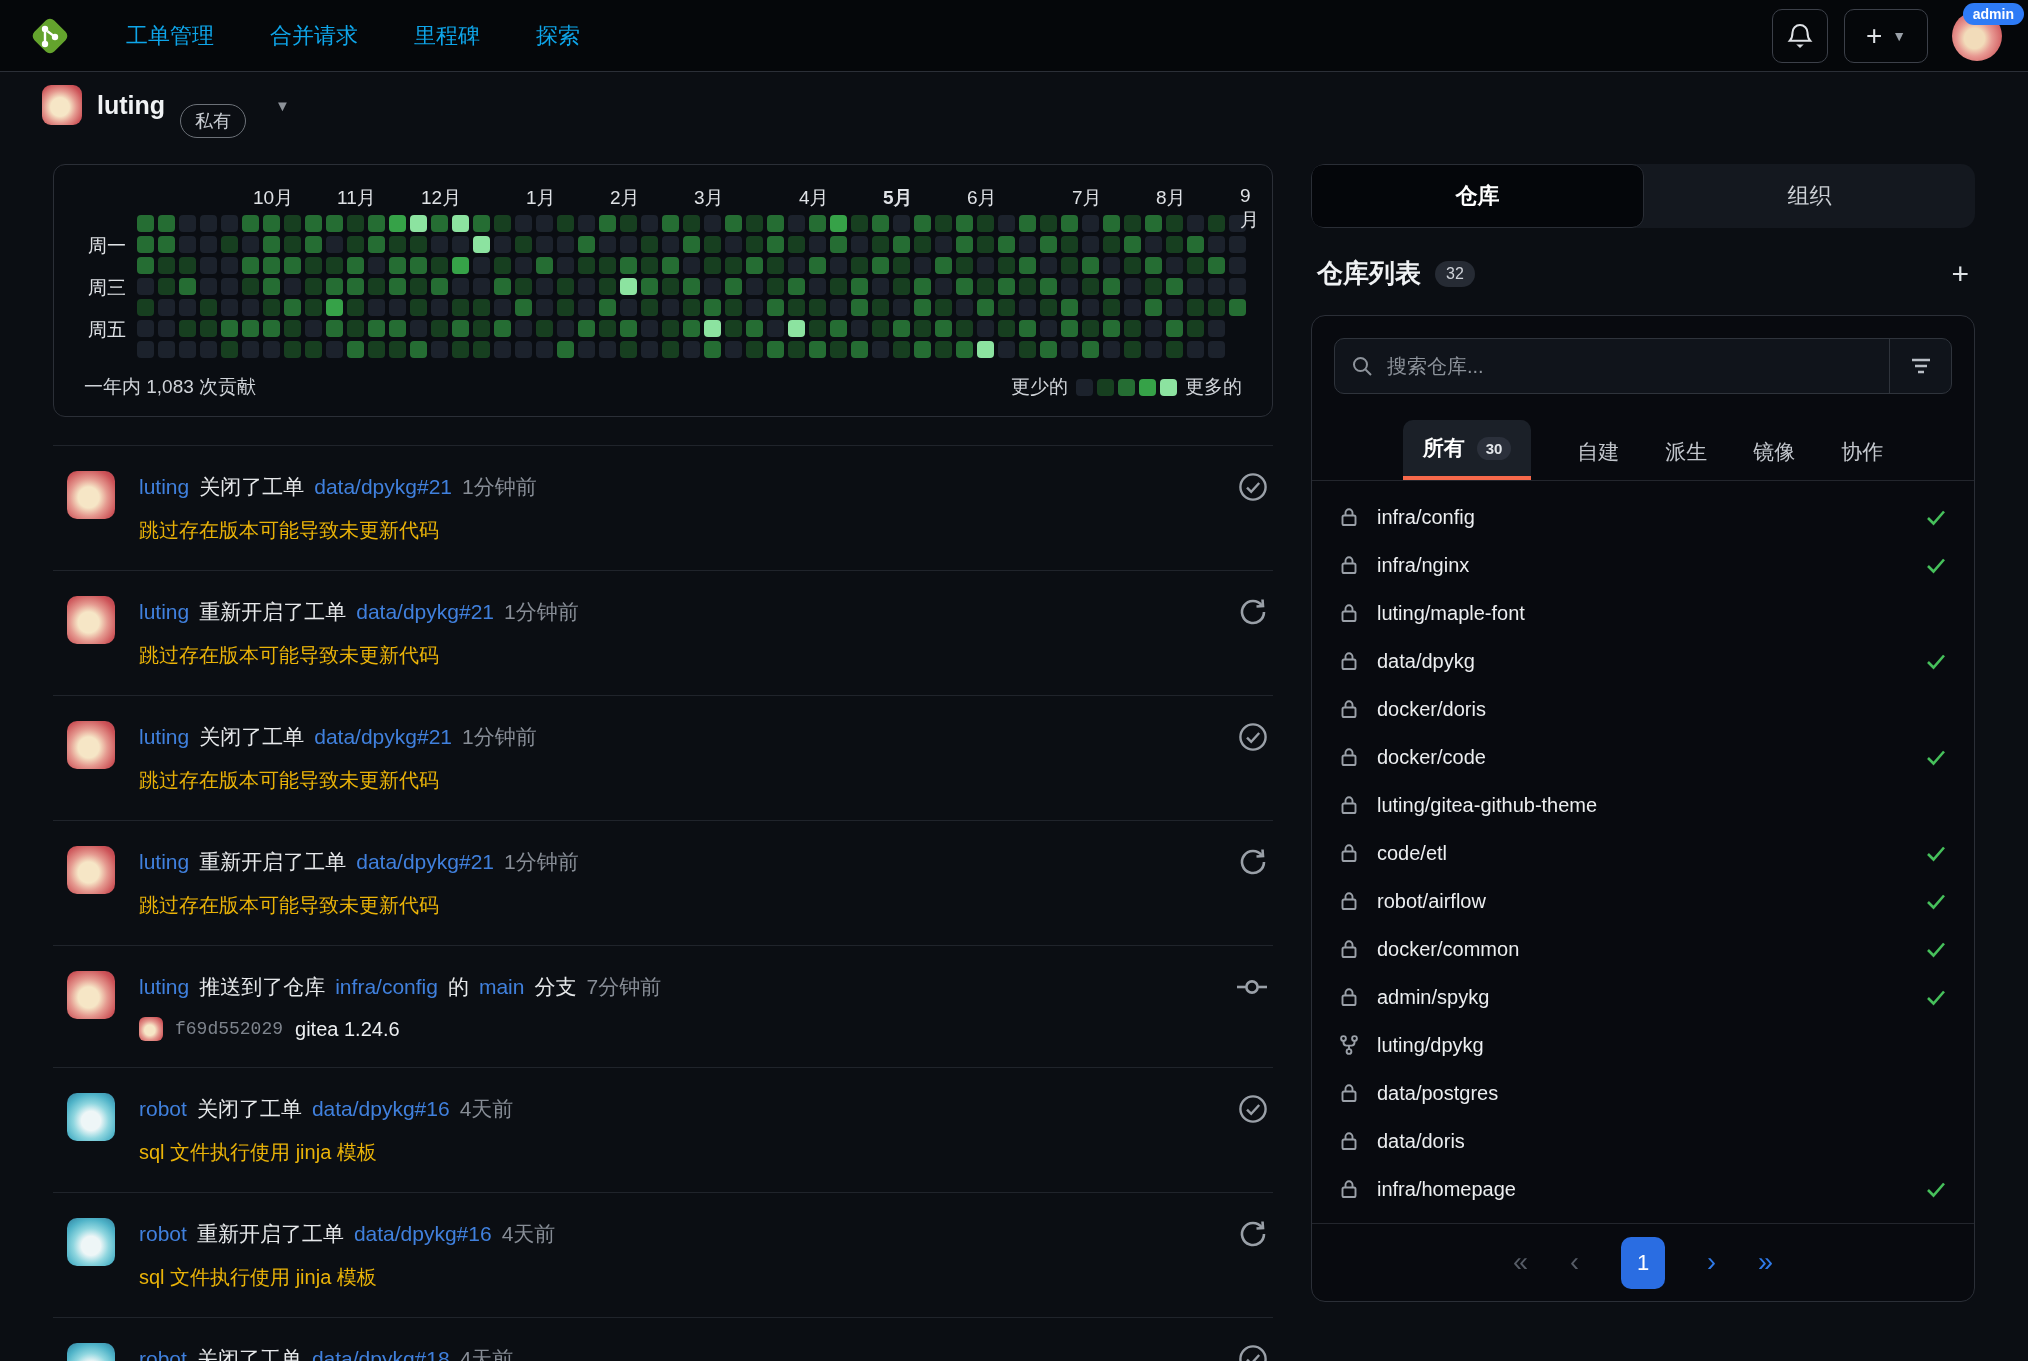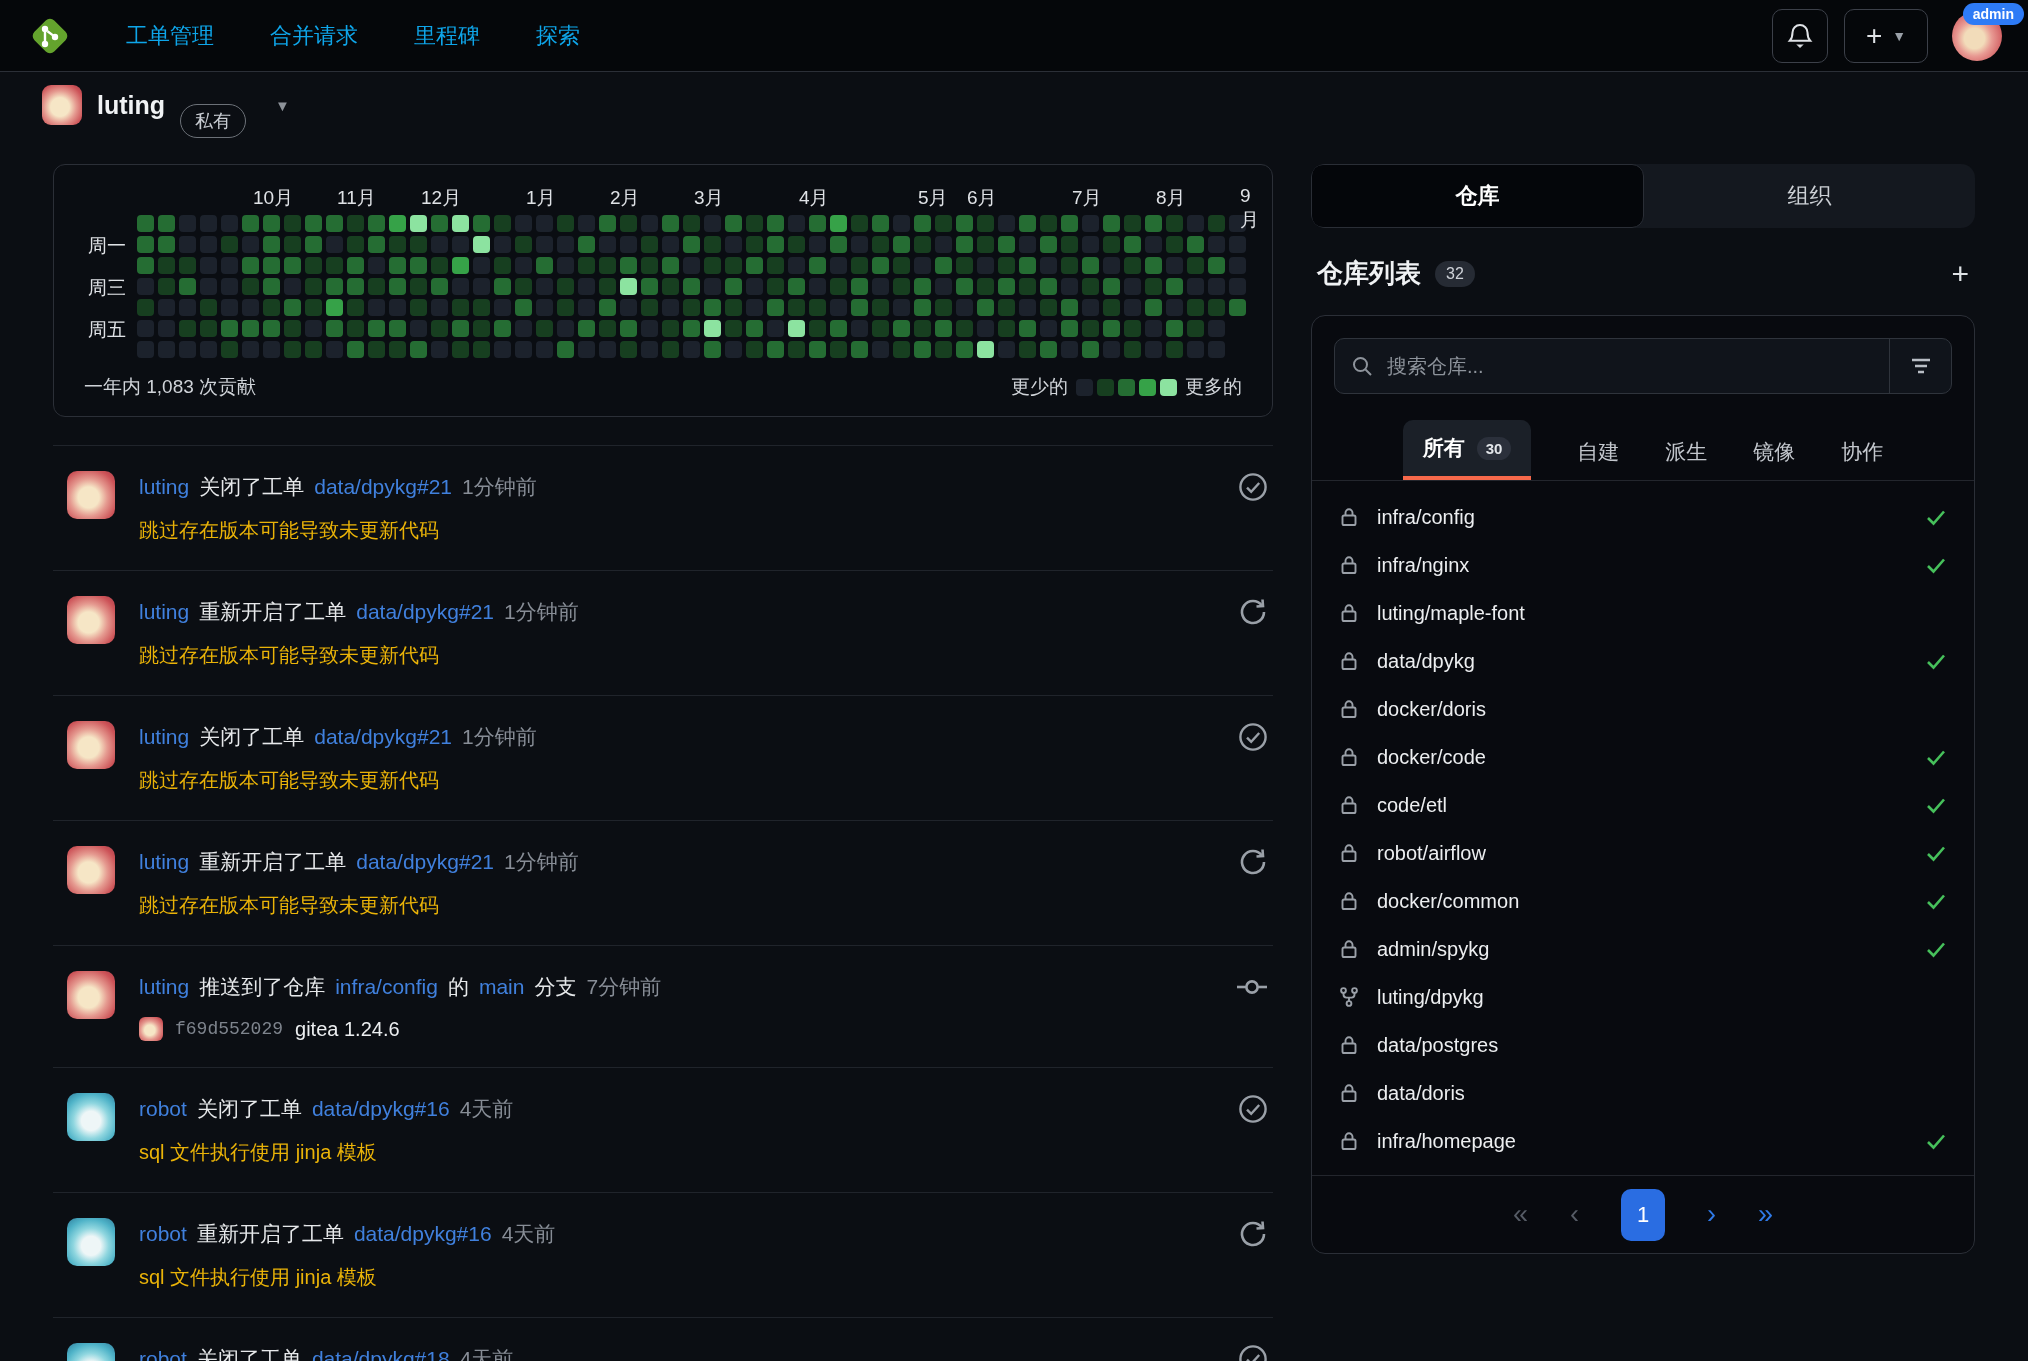--- a/index.html
+++ b/index.html
@@ -170,21 +170,21 @@
   <section class="col-left">
     <div class="hm-card">
       <div class="hm-months" id="hm-months">
           <span class="hm-month" style="left: 105px;">10月</span>
           <span class="hm-month" style="left: 189px;">11月</span>
           <span class="hm-month" style="left: 273px;">12月</span>
           <span class="hm-month" style="left: 378px;">1月</span>
           <span class="hm-month" style="left: 462px;">2月</span>
           <span class="hm-month" style="left: 546px;">3月</span>
           <span class="hm-month" style="left: 651px;">4月</span>
-          <span class="hm-month" style="left: 770px;">5月</span>
+          <span class="hm-month" style="left: 735px; font-weight: bold;">5月</span>
           <span class="hm-month" style="left: 819px;">6月</span>
           <span class="hm-month" style="left: 924px;">7月</span>
           <span class="hm-month" style="left: 1008px;">8月</span>
           <span class="hm-month" style="left: 1092px;">9月</span>
         </div>
       <div class="hm-body">
         <div class="hm-daylabels" id="hm-daylabels">
             <span class="hm-daylabel" style="top: 18px;">周一</span>
             <span class="hm-daylabel" style="top: 60px;">周三</span>
             <span class="hm-daylabel" style="top: 102px;">周五</span>
@@ -842,20 +842,29 @@
               </svg>
             </span>
           </div>
           <div class="repo-row">
             <span>
               <svg width="22" height="22" viewBox="0 0 22 22" fill="none" stroke="#9aa0a8" stroke-width="1.9">
                 <rect x="4.5" y="9.5" width="13" height="9.5" rx="1.6"></rect>
                 <path d="M7.5 9.5 V6.8 a3.5 3.5 0 0 1 7 0 V9.5"></path>
               </svg>
             </span>
+            <a class="repo-name">luting/gitea-github-theme</a>
+          </div>
+          <div class="repo-row">
+            <span>
+              <svg width="22" height="22" viewBox="0 0 22 22" fill="none" stroke="#9aa0a8" stroke-width="1.9">
+                <rect x="4.5" y="9.5" width="13" height="9.5" rx="1.6"></rect>
+                <path d="M7.5 9.5 V6.8 a3.5 3.5 0 0 1 7 0 V9.5"></path>
+              </svg>
+            </span>
             <a class="repo-name">code/etl</a>
             <span class="repo-check">
               <svg width="24" height="24" viewBox="0 0 24 24" fill="none" stroke="#46c05b" stroke-width="2.6">
                 <path d="M4 13 l5.5 5.5 L20 6.5"></path>
               </svg>
             </span>
           </div>
           <div class="repo-row">
             <span>
               <svg width="22" height="22" viewBox="0 0 22 22" fill="none" stroke="#9aa0a8" stroke-width="1.9">

